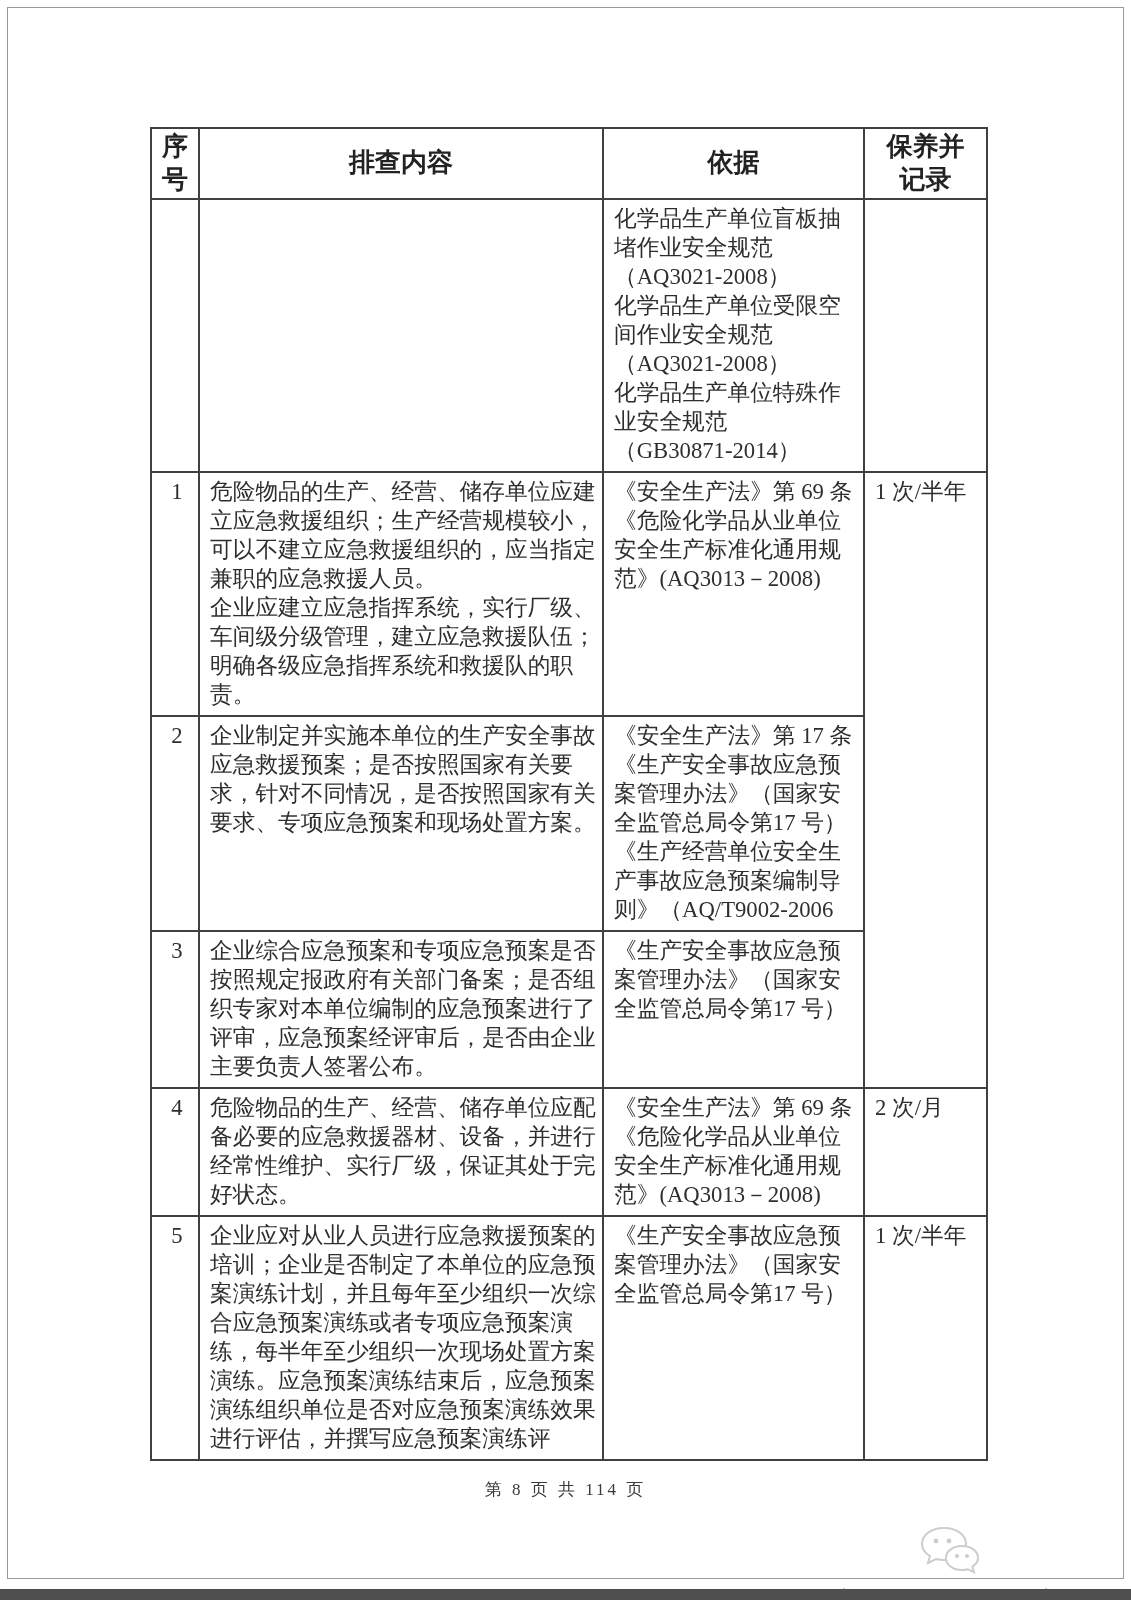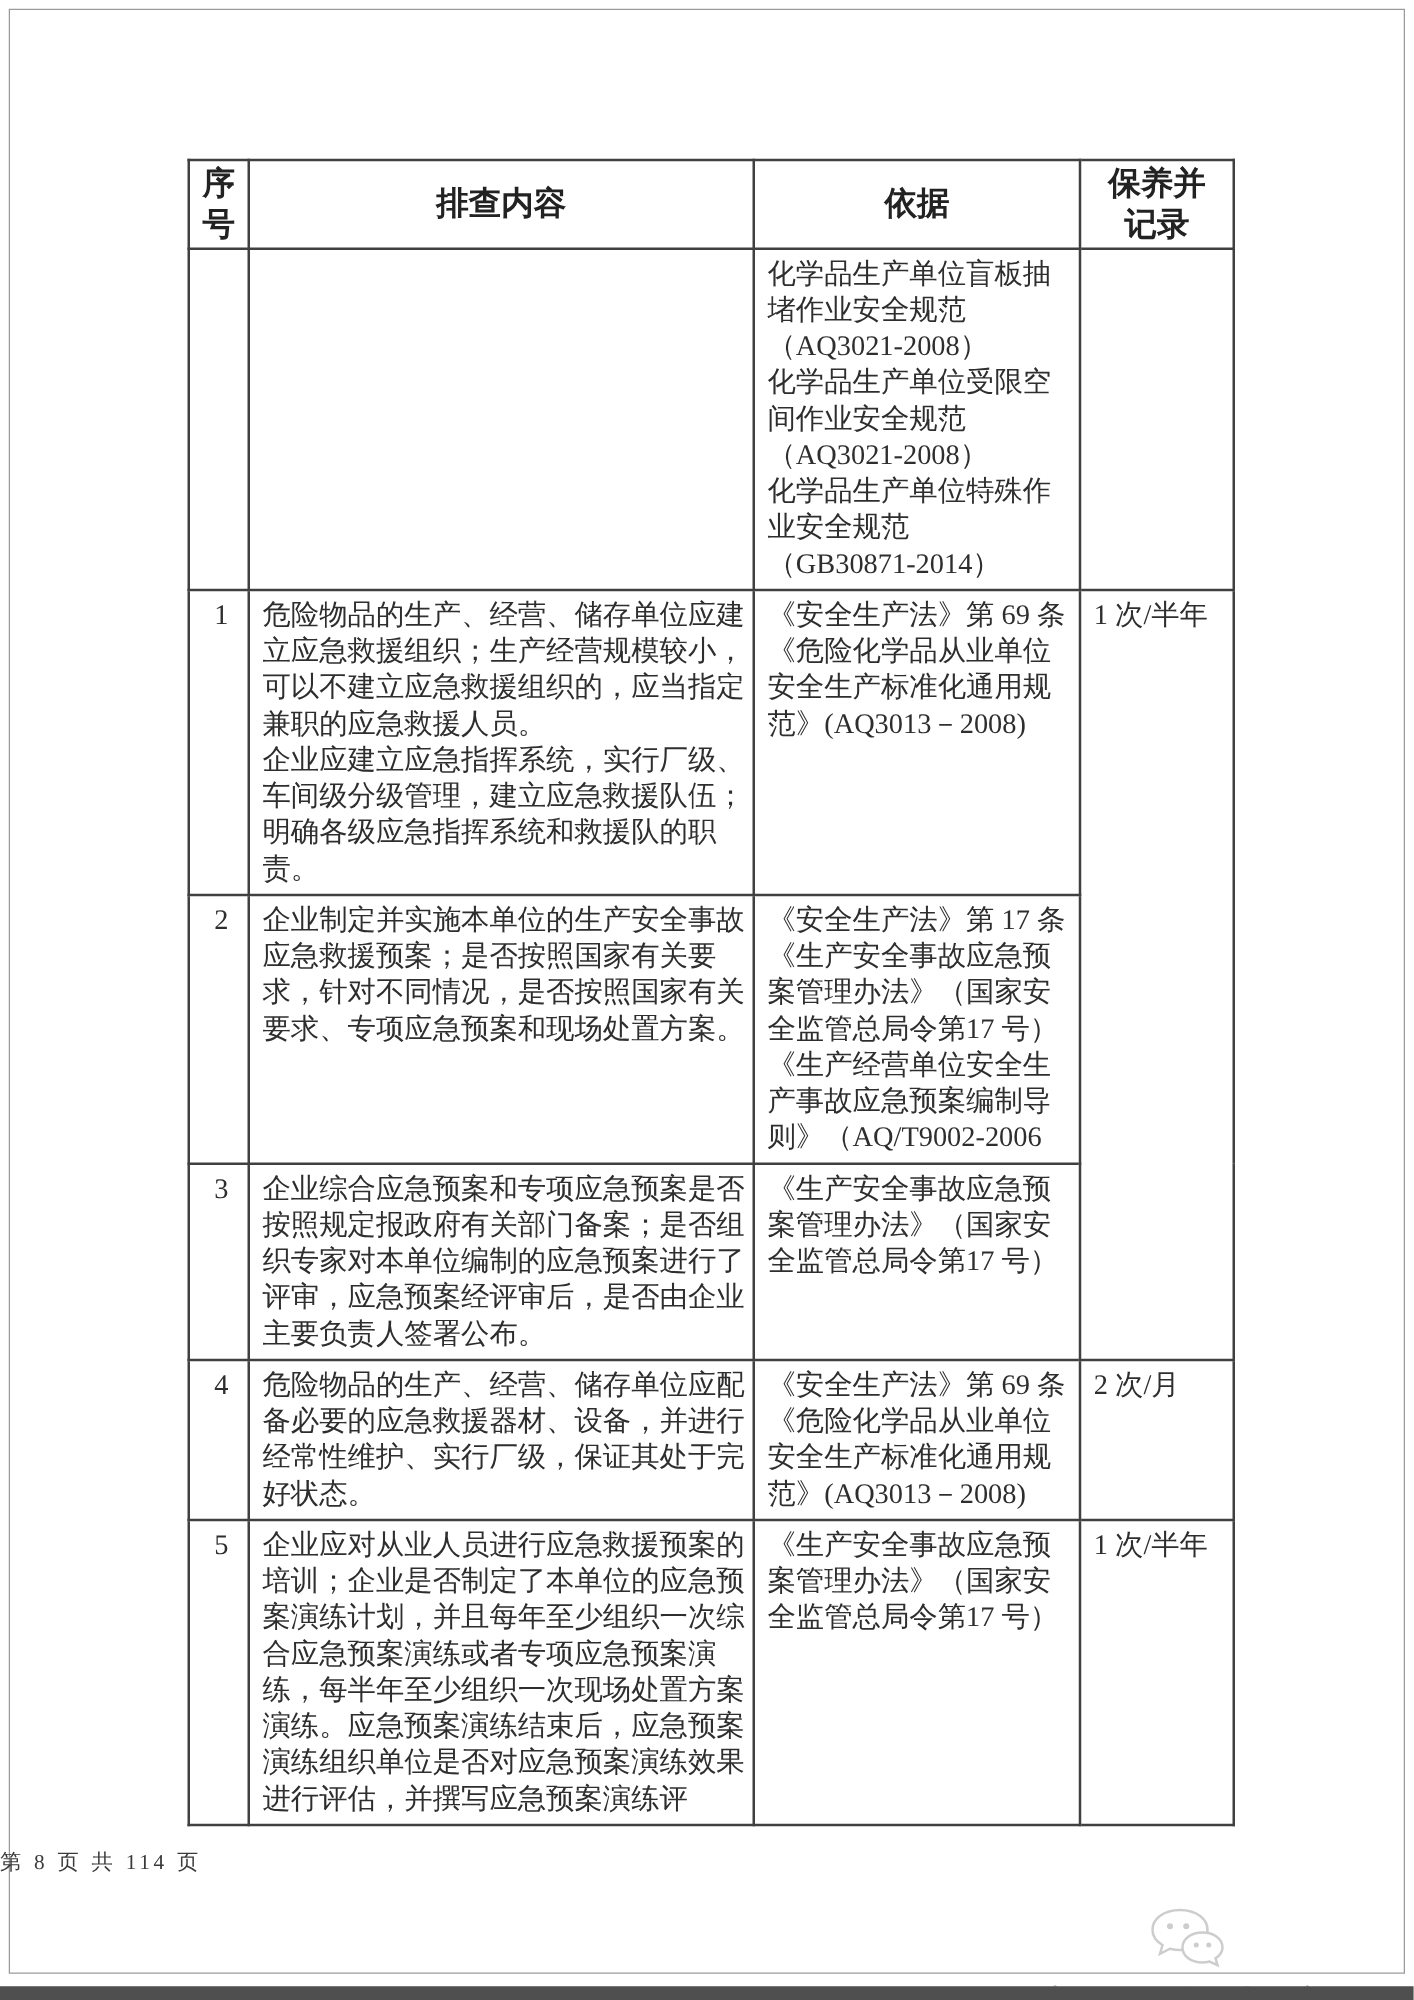--- a/index.html
+++ b/index.html
@@ -35,21 +35,21 @@
   td.cell-no{
     text-align:center;vertical-align:middle;white-space:normal;
     padding:0;font-size:24px;
   }
   td.cell-basis{padding-left:12px;}
   td.cell-freq{padding:5px 20px 6px 12px;vertical-align:top;}
   .hdr-freq-inner{display:inline-block;width:80px;}
   .hdr-no-inner{display:inline-block;width:28px;}
   .page-footer{
     position:absolute;left:0;top:1478px;width:100%;
-    text-align:left;font-size:17px;letter-spacing:3px;color:#3a3a3a;
+    text-align:center;font-size:17px;letter-spacing:3px;color:#3a3a3a;
   }
   .watermark{
     position:absolute;top:1524px;right:62px;
     display:flex;align-items:center;gap:8px;
     color:#cdcdcd;
     flex-direction:column;
   }
   .watermark .wm-text{
     font-size:37px;font-weight:bold;letter-spacing:3px;
     color:#cdcdcd;text-shadow:1px 1px 0 #ffffff,-1px -1px 0 #bdbdbd;

